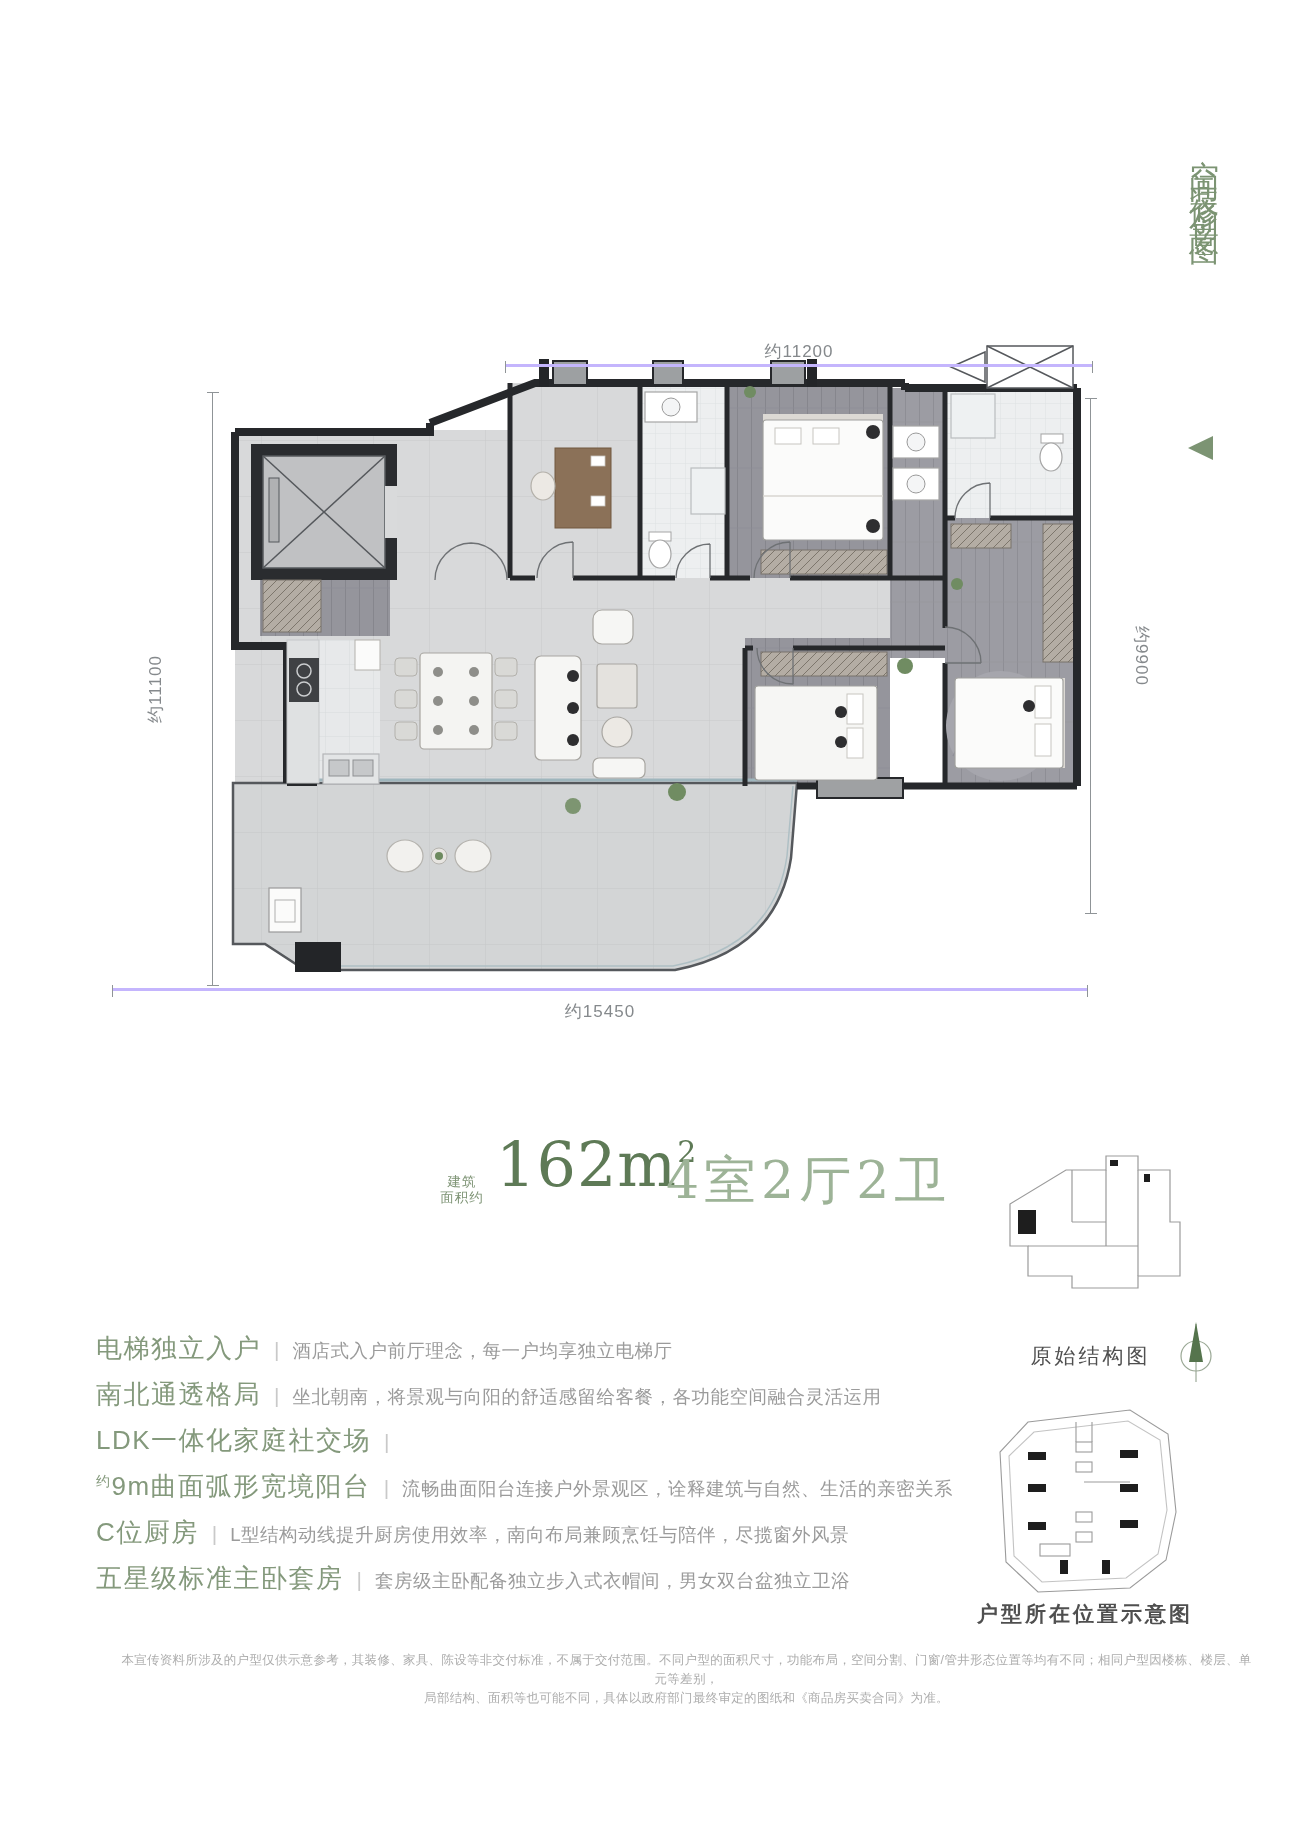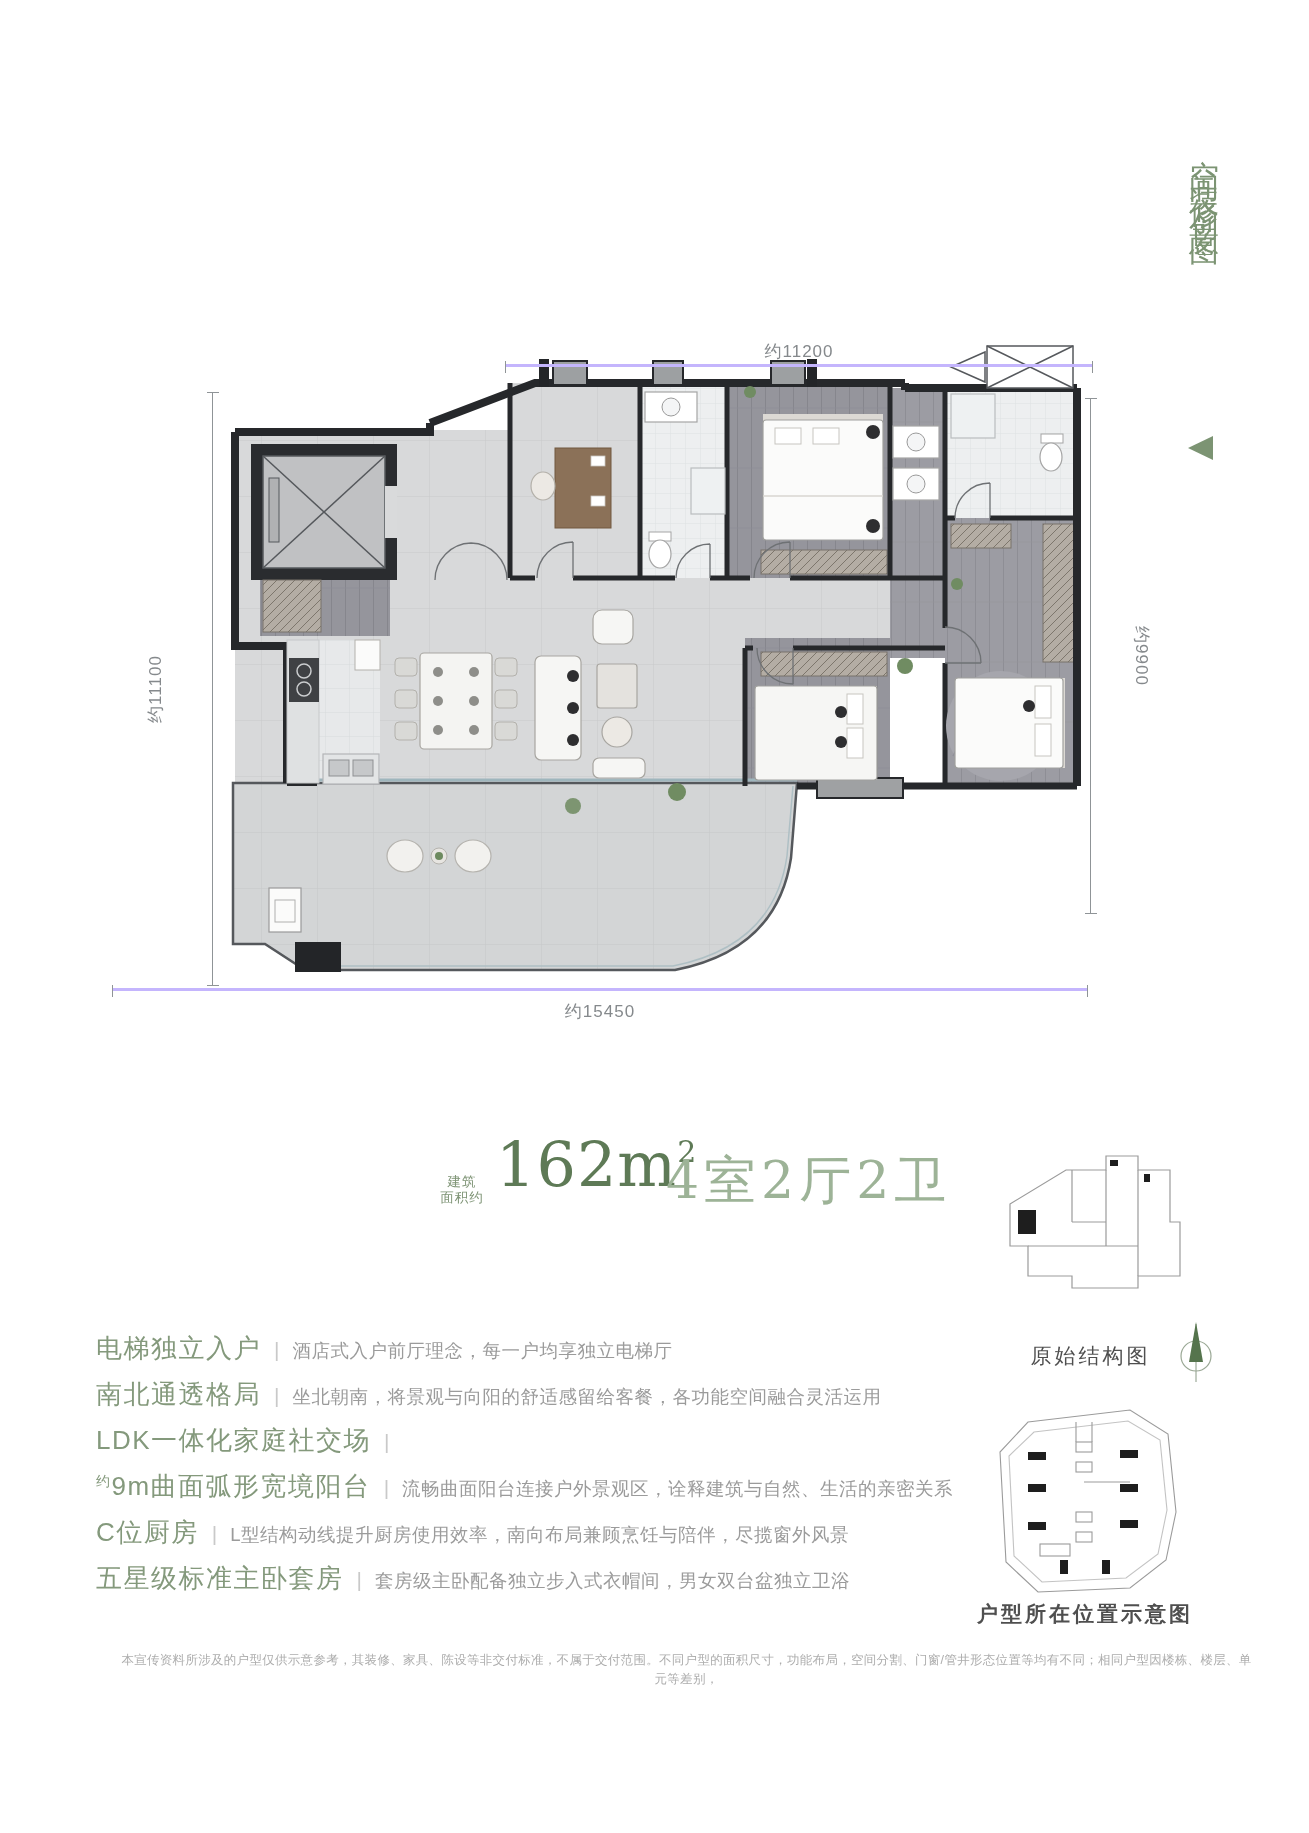--- a/index.html
+++ b/index.html
@@ -361,15 +361,16 @@
       <rect x="140" y="92" width="18" height="8"></rect>
       <rect x="140" y="128" width="18" height="8"></rect>
       <rect x="80" y="168" width="8" height="14"></rect>
       <rect x="122" y="168" width="8" height="14"></rect>
     </g>
   </svg>
   <div class="diag-label" style="left:955px;top:1600px;width:260px;font-weight:bold;">户型所在位置示意图</div>
 
   <div class="disclaimer">
     <div>本宣传资料所涉及的户型仅供示意参考，其装修、家具、陈设等非交付标准，不属于交付范围。不同户型的面积尺寸，功能布局，空间分割、门窗/管井形态位置等均有不同；相同户型因楼栋、楼层、单元等差别，</div>
+    <div>局部结构、面积等也可能不同，具体以政府部门最终审定的图纸和《商品房买卖合同》为准。</div>
   </div>
 
 </div>
 
 </body></html>

